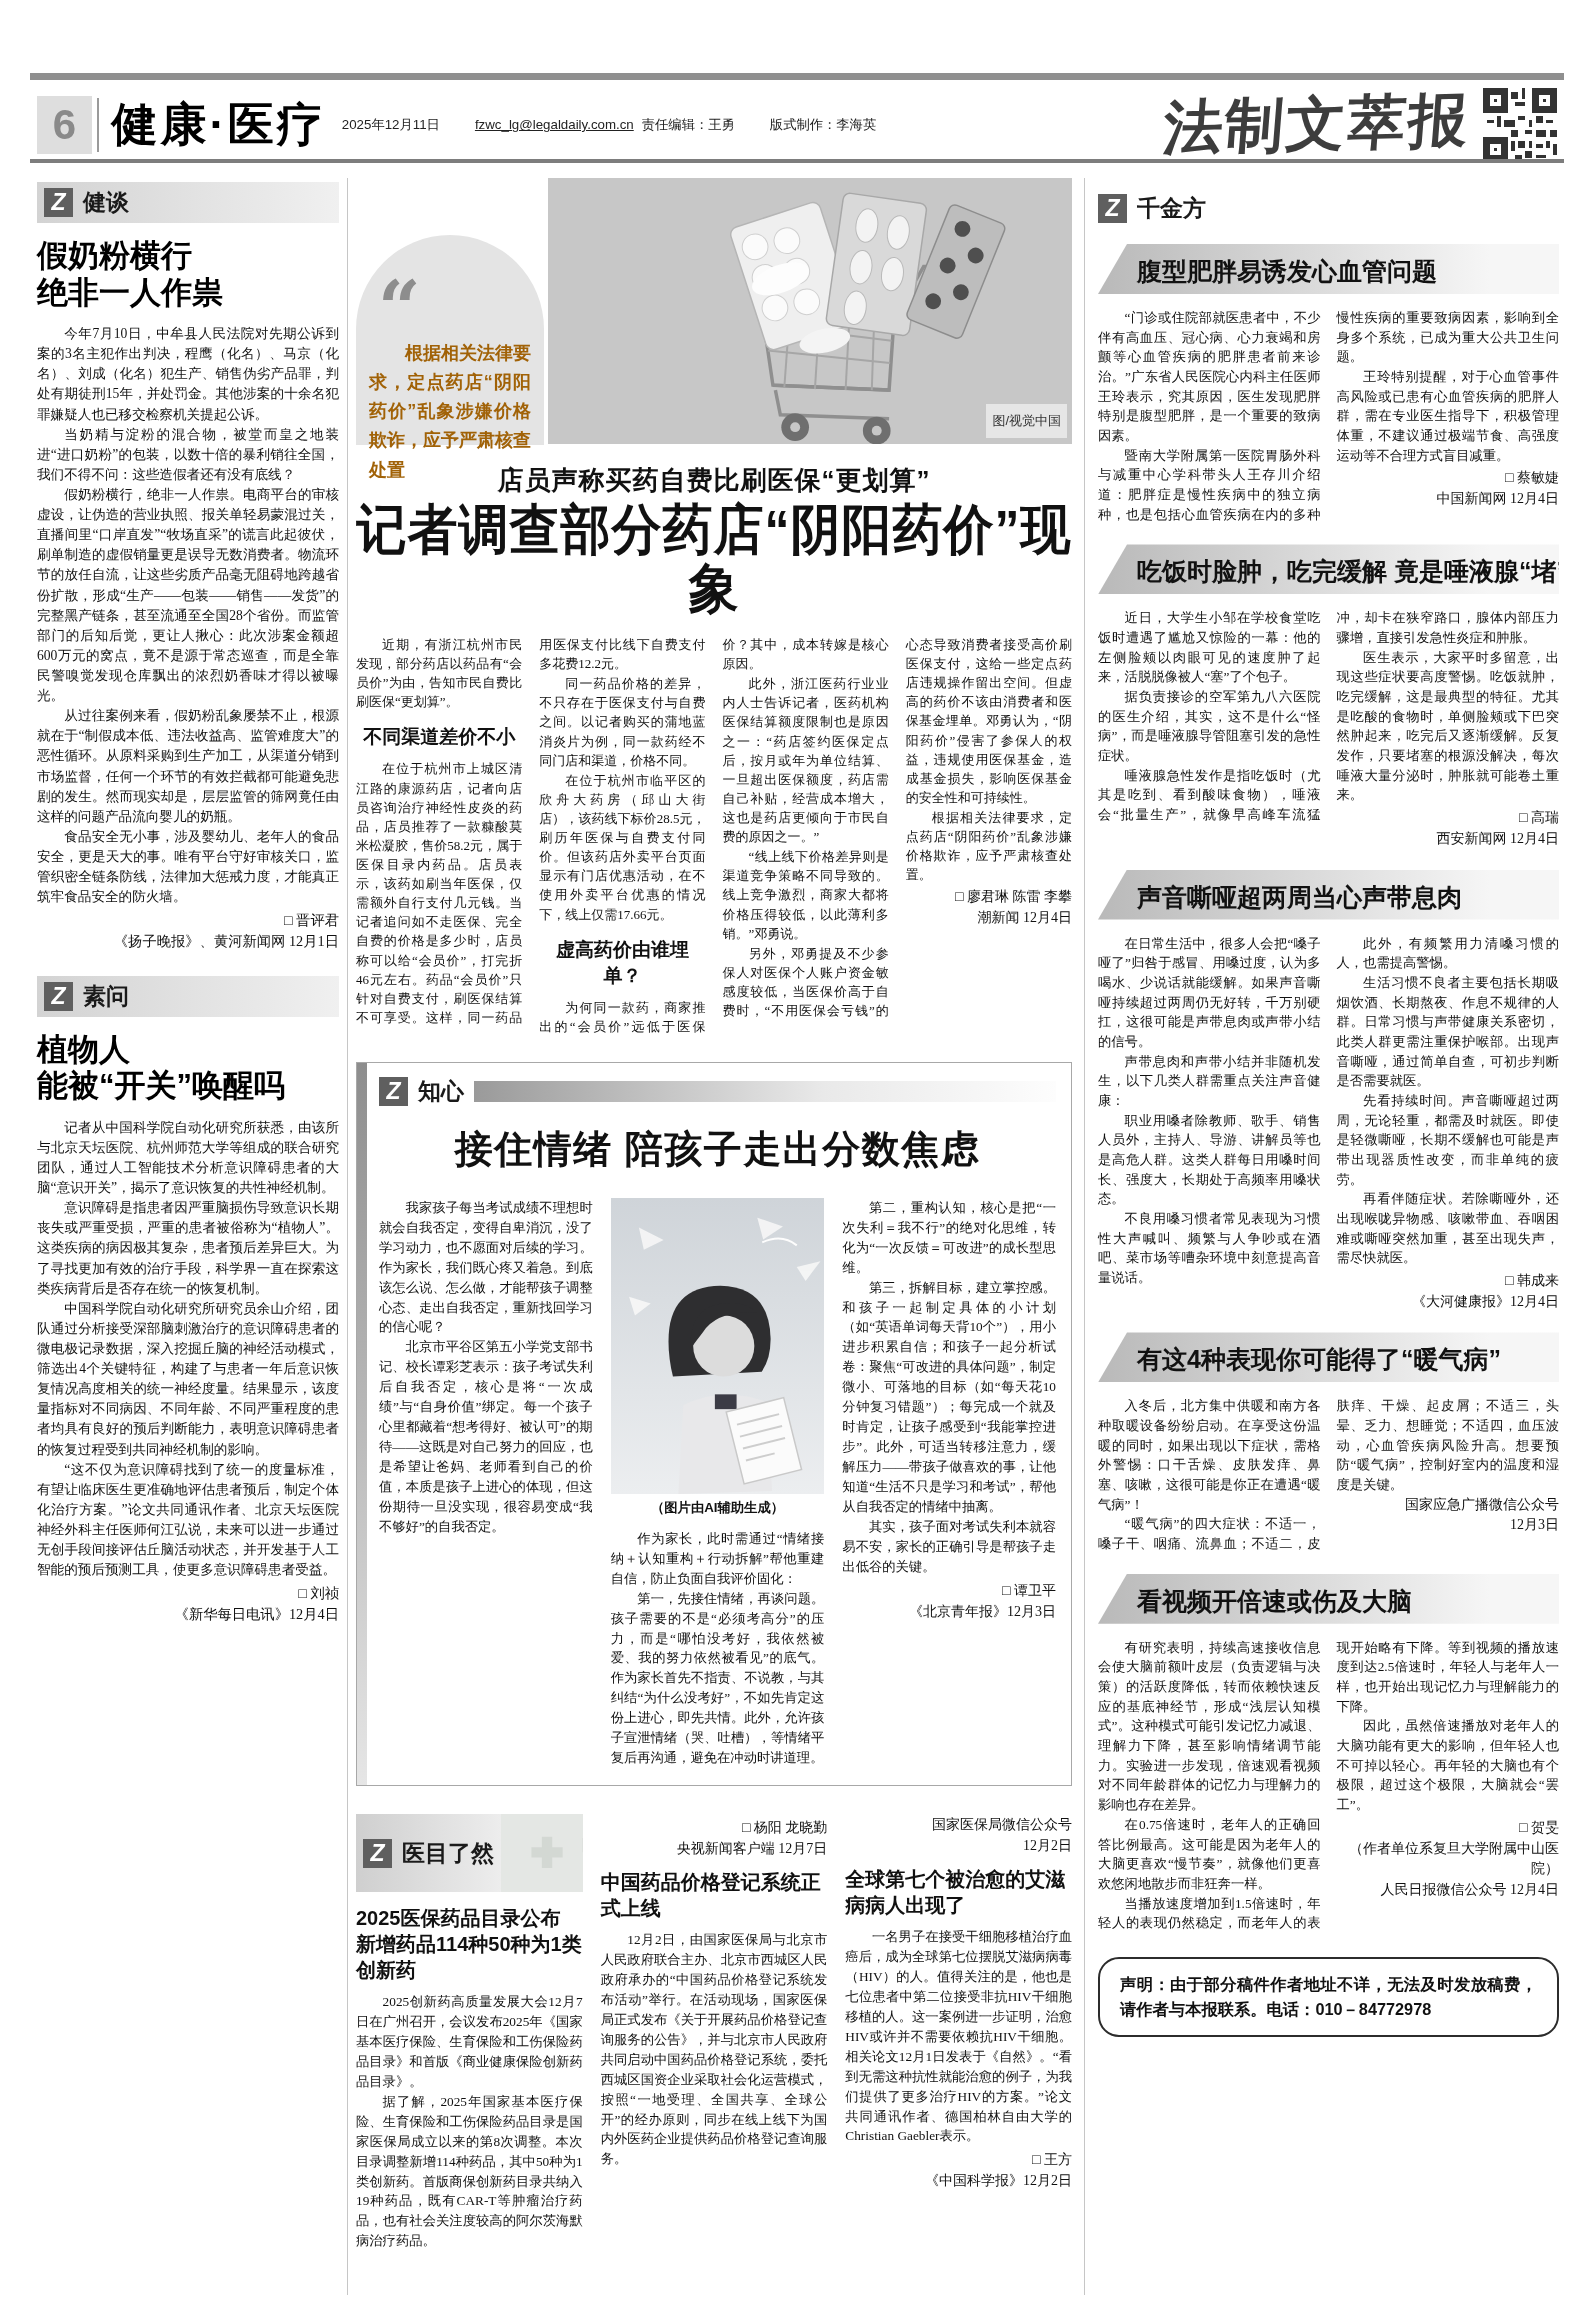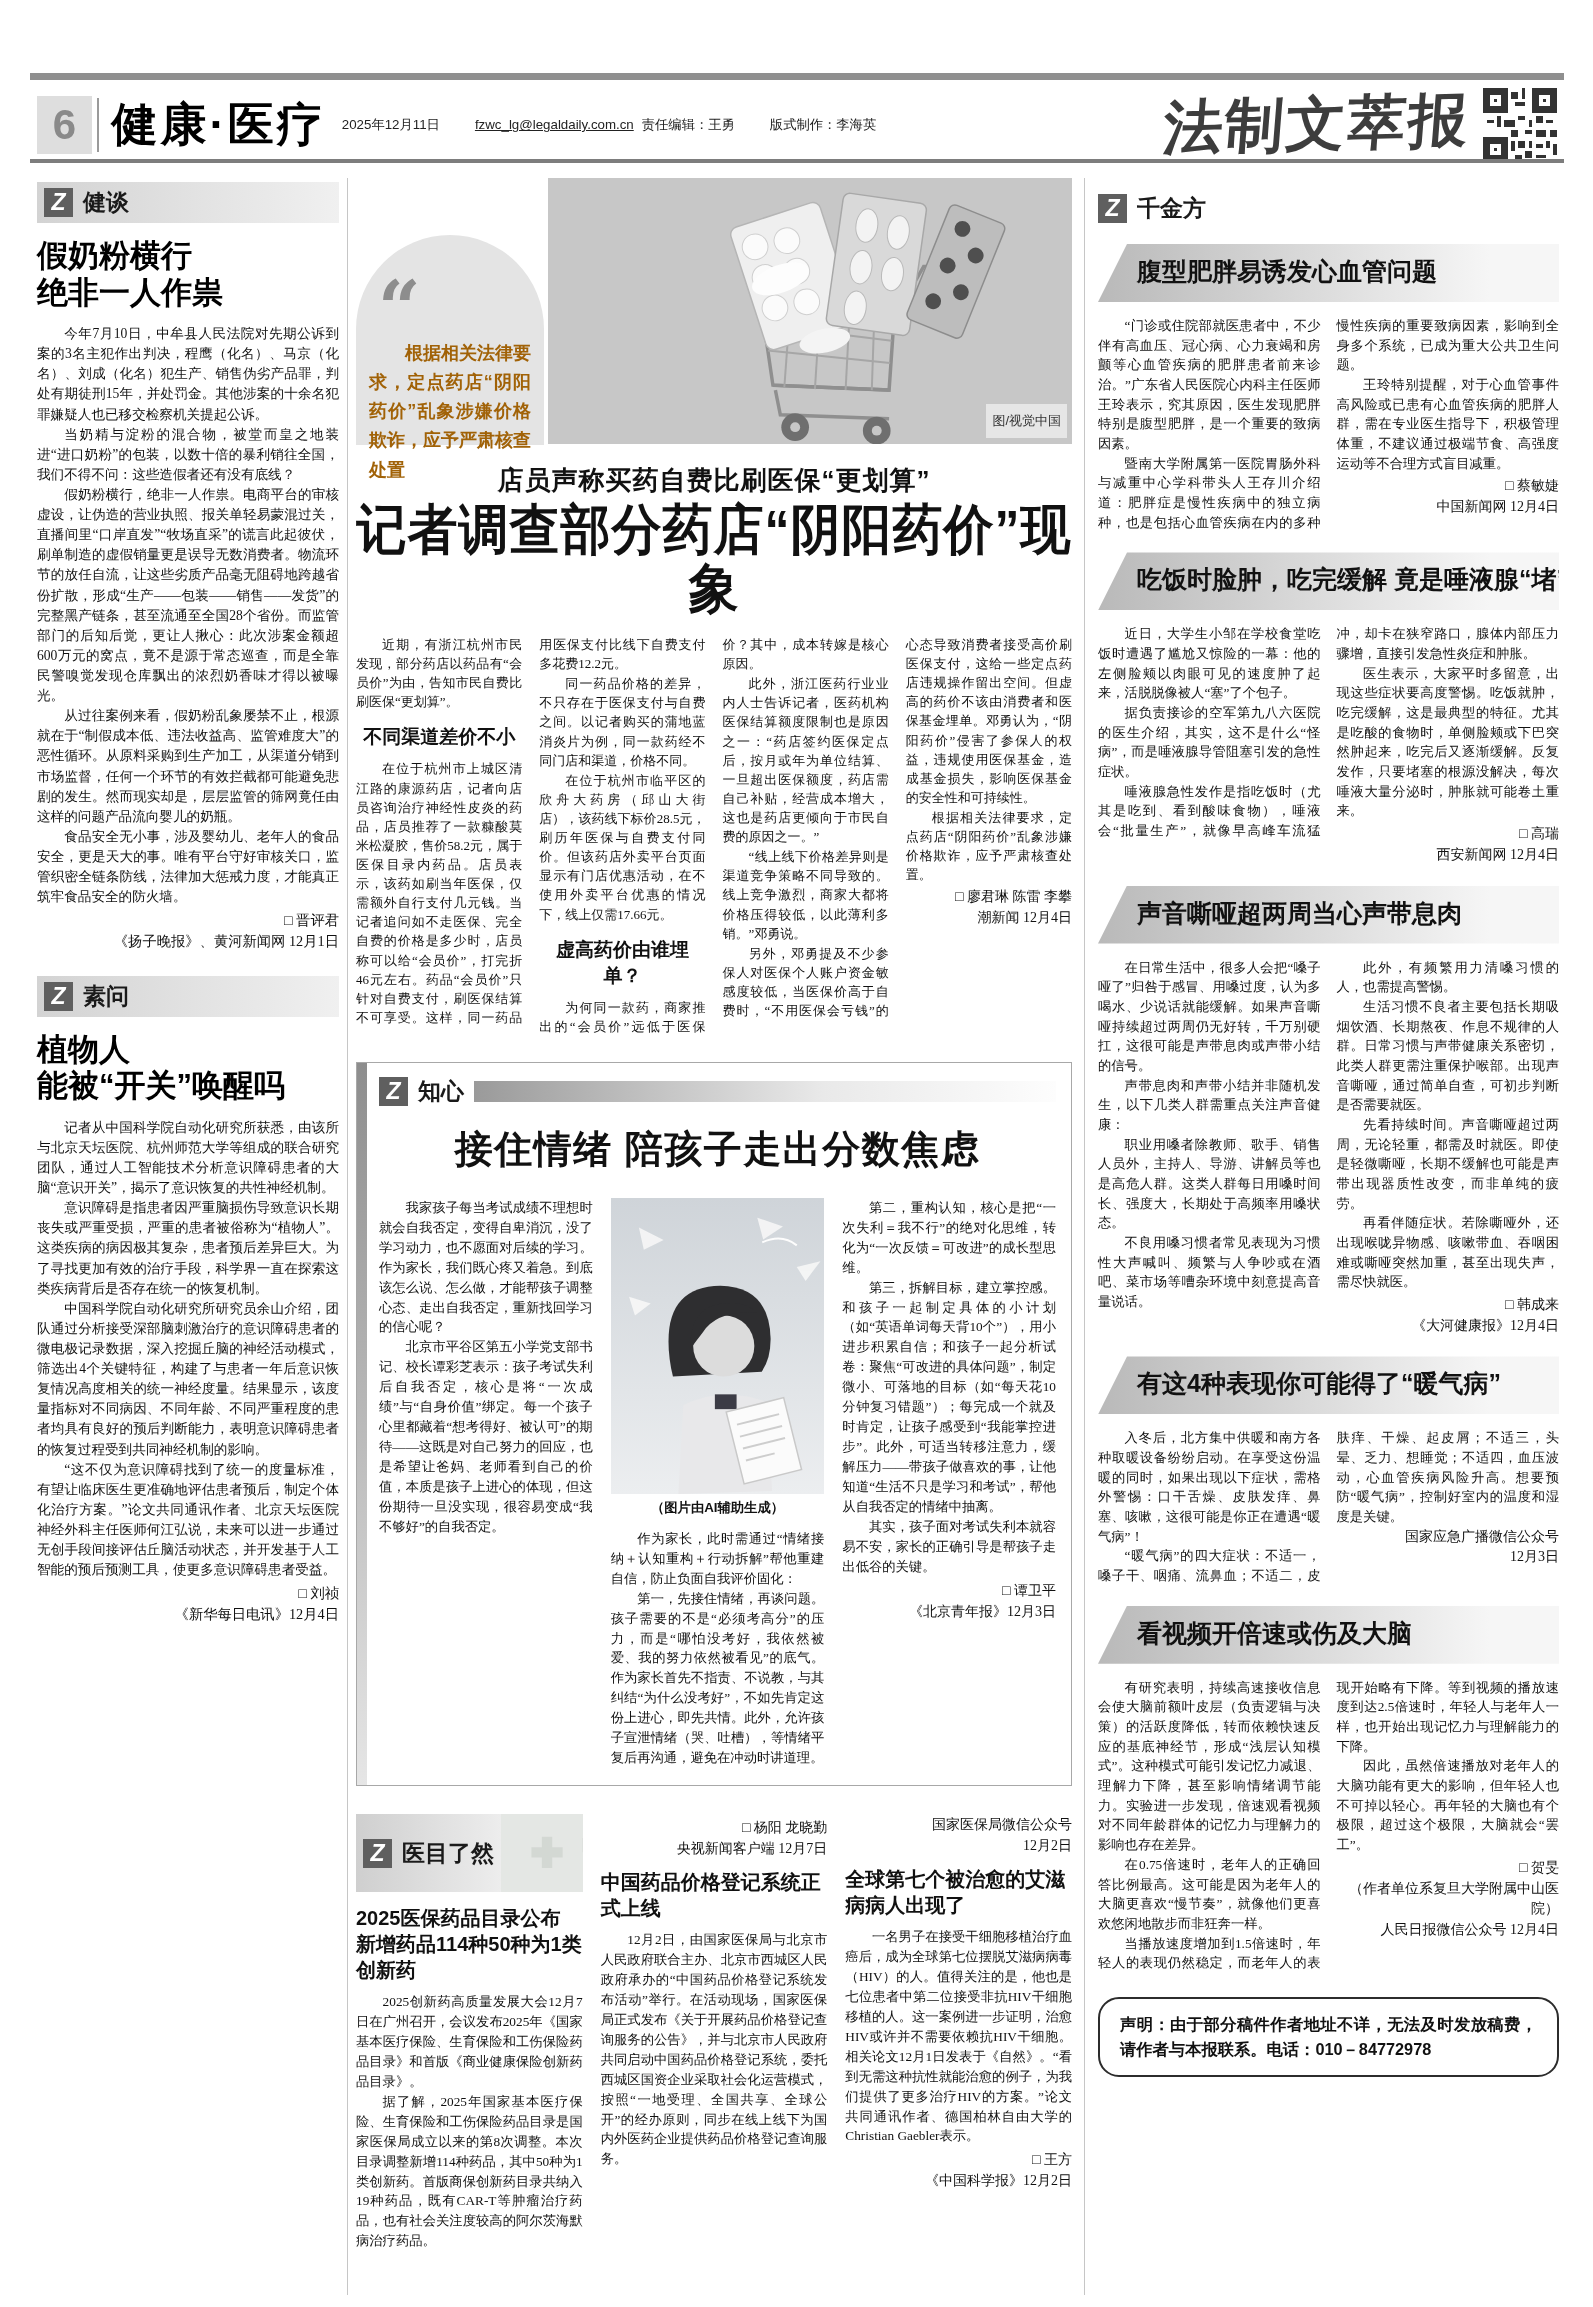--- a/index.html
+++ b/index.html
@@ -69,21 +69,21 @@
   .ym-col{flex:1;min-width:0;}
   .ym-head{display:flex;align-items:stretch;gap:0;margin-bottom:13px;}
   .ym-head .badge{background:linear-gradient(90deg,#cfcfcf,#ededed);padding:5px 7px;flex:none;}
   .ym-img{flex:1;height:78px;}
   .ym-title{font:bold 20px/1.3 "Liberation Sans",sans-serif;margin:10px 0 9px;}
   .ym-col .byline,.ym-col .srcline{font-size:14px;}
   
   .right-rail{position:absolute;left:1098px;top:193px;width:461px;font-size:13.3px;line-height:1.48;}
   .right-rail .badge{margin-bottom:17px;}
   .banner{background:linear-gradient(90deg,#b9b9b9,#f6f6f6 85%);clip-path:polygon(29px 0,100% 0,100% 100%,0 100%);
-          font:bold 25px "Liberation Sans",sans-serif;padding:11px 5px 14px 39px;margin:20px 0 14px;white-space:nowrap;}
+          font:bold 25px "Liberation Sans",sans-serif;padding:11px 5px 6px 39px;margin:20px 0 14px;white-space:nowrap;}
   .rr-body{column-count:2;column-gap:16px;}
   .rr-body .byline,.rr-body .srcline{font-size:14px;}
   .statement{border:2px solid #2c2c2c;border-radius:21px;padding:13px 20px;margin-top:24px;
              font:bold 16.3px/1.55 "Liberation Sans",sans-serif;text-align:justify;}
   .statement .lbl{font-weight:bold;margin-top:32px;}
 </style>
 </head>
 <body>
 
 <div class="page">

